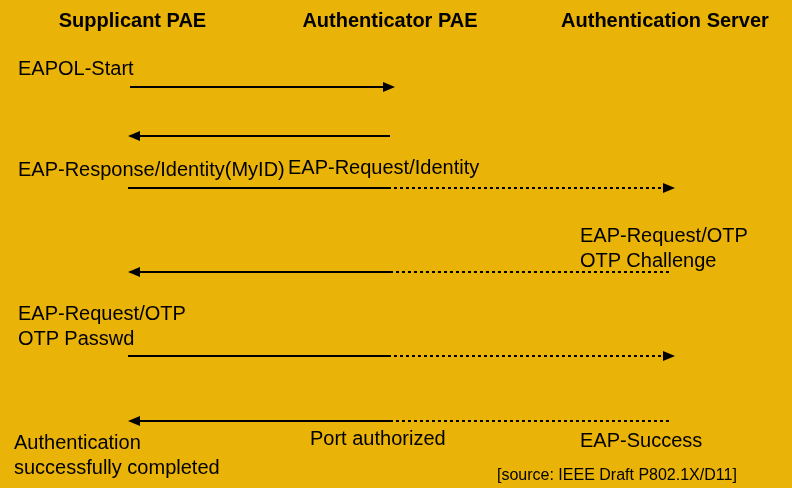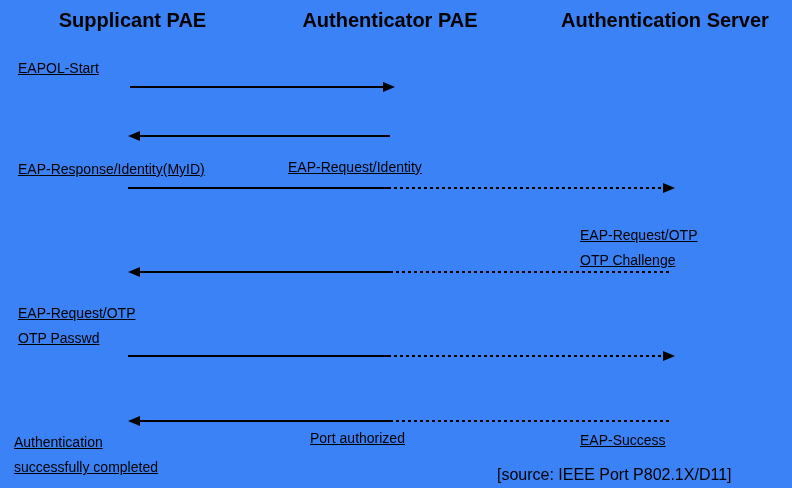--- a/index.html
+++ b/index.html
@@ -1,26 +1,26 @@
 <!DOCTYPE html>
 <html><head>
 <meta charset="utf-8">
 <style>
   * { margin:0; padding:0; box-sizing:border-box; }
   html,body { background:#ffffff; }
   .canvas {
-    position:relative; width:792px; height:488px; background:#3b82f6;
+    position:relative; width:792px; height:488px; background:#eab308;
     color:#000000; font-family:"Liberation Sans", sans-serif; overflow:hidden;
   }
   .hdr {
     position:absolute; top:8px; font-size:20px; font-weight:bold;
     text-align:center; white-space:nowrap; line-height:24px;
   }
   .lbl {
-    position:absolute; font-size:14px; line-height:25px; white-space:nowrap;text-decoration:underline;
+    position:absolute; font-size:20px; line-height:25px; white-space:nowrap;
   }
   .lbl.right-block { text-align:left; }
   .arrow { position:absolute; height:10px; }
   .seg { position:absolute; top:4px; height:2px; }
   .seg.solid { background:#000000; }
   .seg.dashed {
     background:repeating-linear-gradient(to right, #000000 0 3px, transparent 3px 6px);
   }
   .head {
     position:absolute; top:0; width:0; height:0;
@@ -85,15 +85,15 @@
     <div class="seg dashed" style="left:262px; width:282px;"></div>
   </div>
 
   <div class="lbl" style="left:310px; top:426px;">Port authorized</div>
 
   <div class="lbl" style="left:14px; top:430px;">
     <div>Authentication</div>
     <div>successfully completed</div>
   </div>
 
-  <div class="src" style="left:497px; top:465px;">[source: IEEE Port P802.1X/D11]</div>
+  <div class="src" style="left:497px; top:465px;">[source: IEEE Draft P802.1X/D11]</div>
 
 </div>
 
 </body></html>

